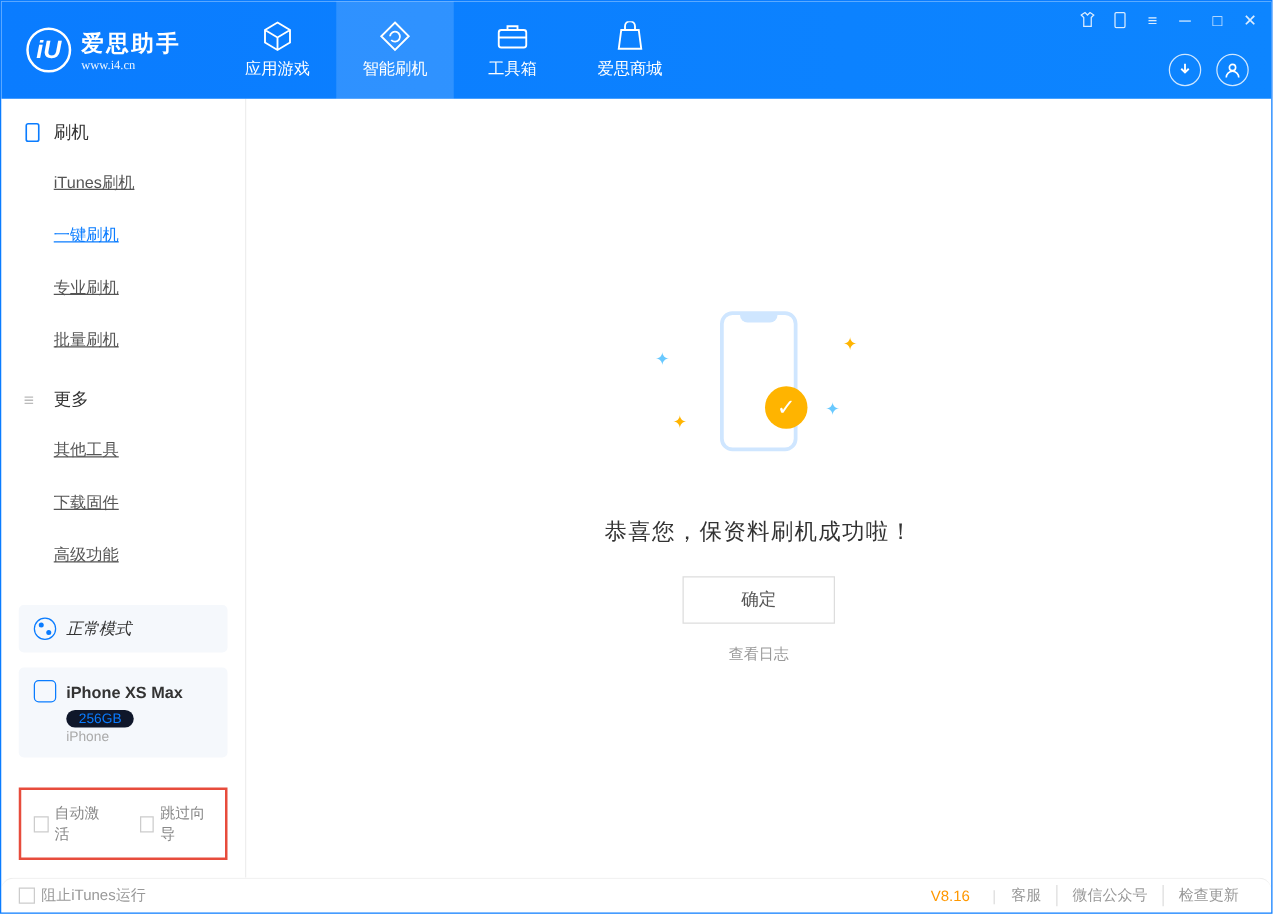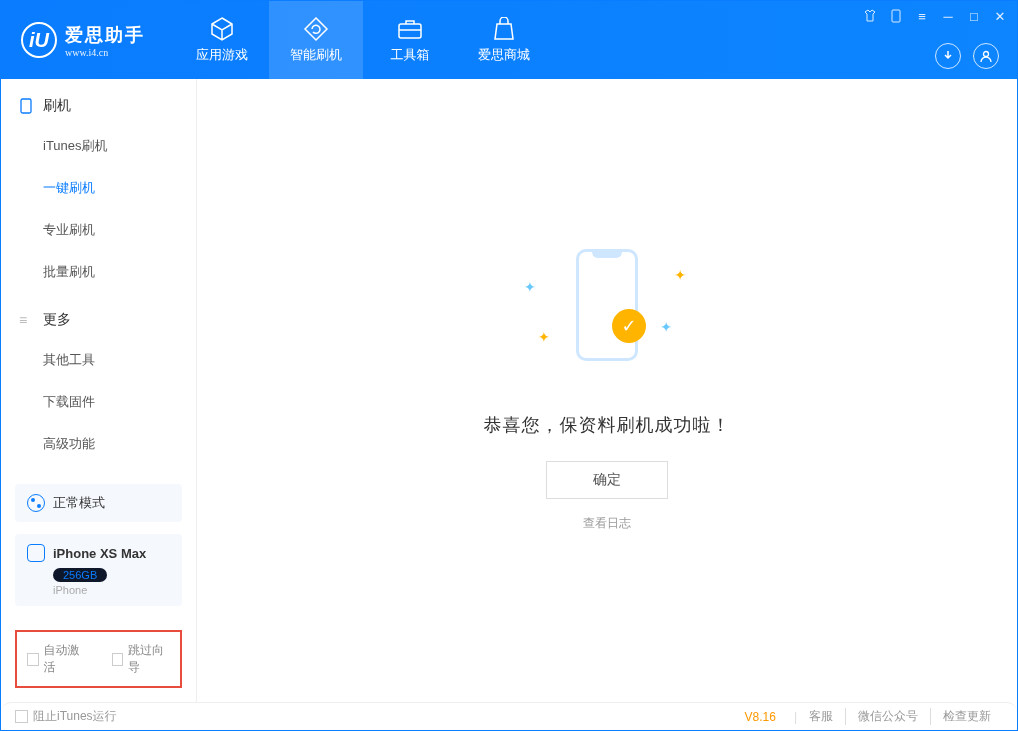--- a/index.html
+++ b/index.html
@@ -26,25 +26,25 @@
     .circle-btn { width: 26px; height: 26px; border: 1.5px solid rgba(255,255,255,0.8); border-radius: 50%; display: flex; align-items: center; justify-content: center; cursor: pointer; }
     
     
     .body { display: flex; height: calc(100% - 78px - 28px); }
     
     
     .sidebar { width: 196px; border-right: 1px solid #eee; display: flex; flex-direction: column; }
     .side-section { padding: 18px 0 0 0; }
     .side-header { display: flex; align-items: center; padding: 0 18px 10px; font-size: 14px; color: #333; }
     .side-header-icon { width: 16px; height: 16px; margin-right: 8px; color: #0a7cff; }
-    .side-item { padding: 12px 18px 12px 42px; font-size: 13px; color: #555; cursor: pointer; }
+    .side-item { padding: 12px 18px 12px 42px; font-size: 13px; color: #555; cursor: pointer; text-decoration: underline; }
     .side-item.active { color: #0a7cff; }
     .side-spacer { flex: 1; }
     
-    .side-status { margin: 8px 14px; padding: 10px 12px; background: #f5f8fc; border-radius: 4px; display: flex; align-items: flex-start; font-size: 13px; color: #333; }
+    .side-status { margin: 8px 14px; padding: 10px 12px; background: #f5f8fc; border-radius: 4px; display: flex; align-items: flex-start; font-size: 13px; color: #333; font-style: italic; }
     .status-dot { width: 18px; height: 18px; border: 1.5px solid #0a7cff; border-radius: 50%; margin-right: 8px; position: relative; }
     .status-dot::before { content:''; position:absolute; width:4px; height:4px; background:#0a7cff; border-radius:50%; top:3px; left:3px; }
     .status-dot::after { content:''; position:absolute; width:4px; height:4px; background:#0a7cff; border-radius:50%; bottom:3px; right:3px; }
     
     .side-device { margin: 4px 14px; padding: 10px 12px; background: #f5f8fc; border-radius: 4px; }
     .device-row { display: flex; align-items: center; }
     .device-icon { width: 18px; height: 18px; border: 1.5px solid #0a7cff; border-radius: 4px; margin-right: 8px; }
     .device-name { font-size: 13px; color: #333; font-weight: bold; }
     .device-storage { display: inline-block; margin: 6px 0 2px 26px; padding: 1px 10px; background: #0f172a; color: #0a7cff; border-radius: 10px; font-size: 11px; }
     .device-type { margin-left: 26px; font-size: 11px; color: #aaa; }

